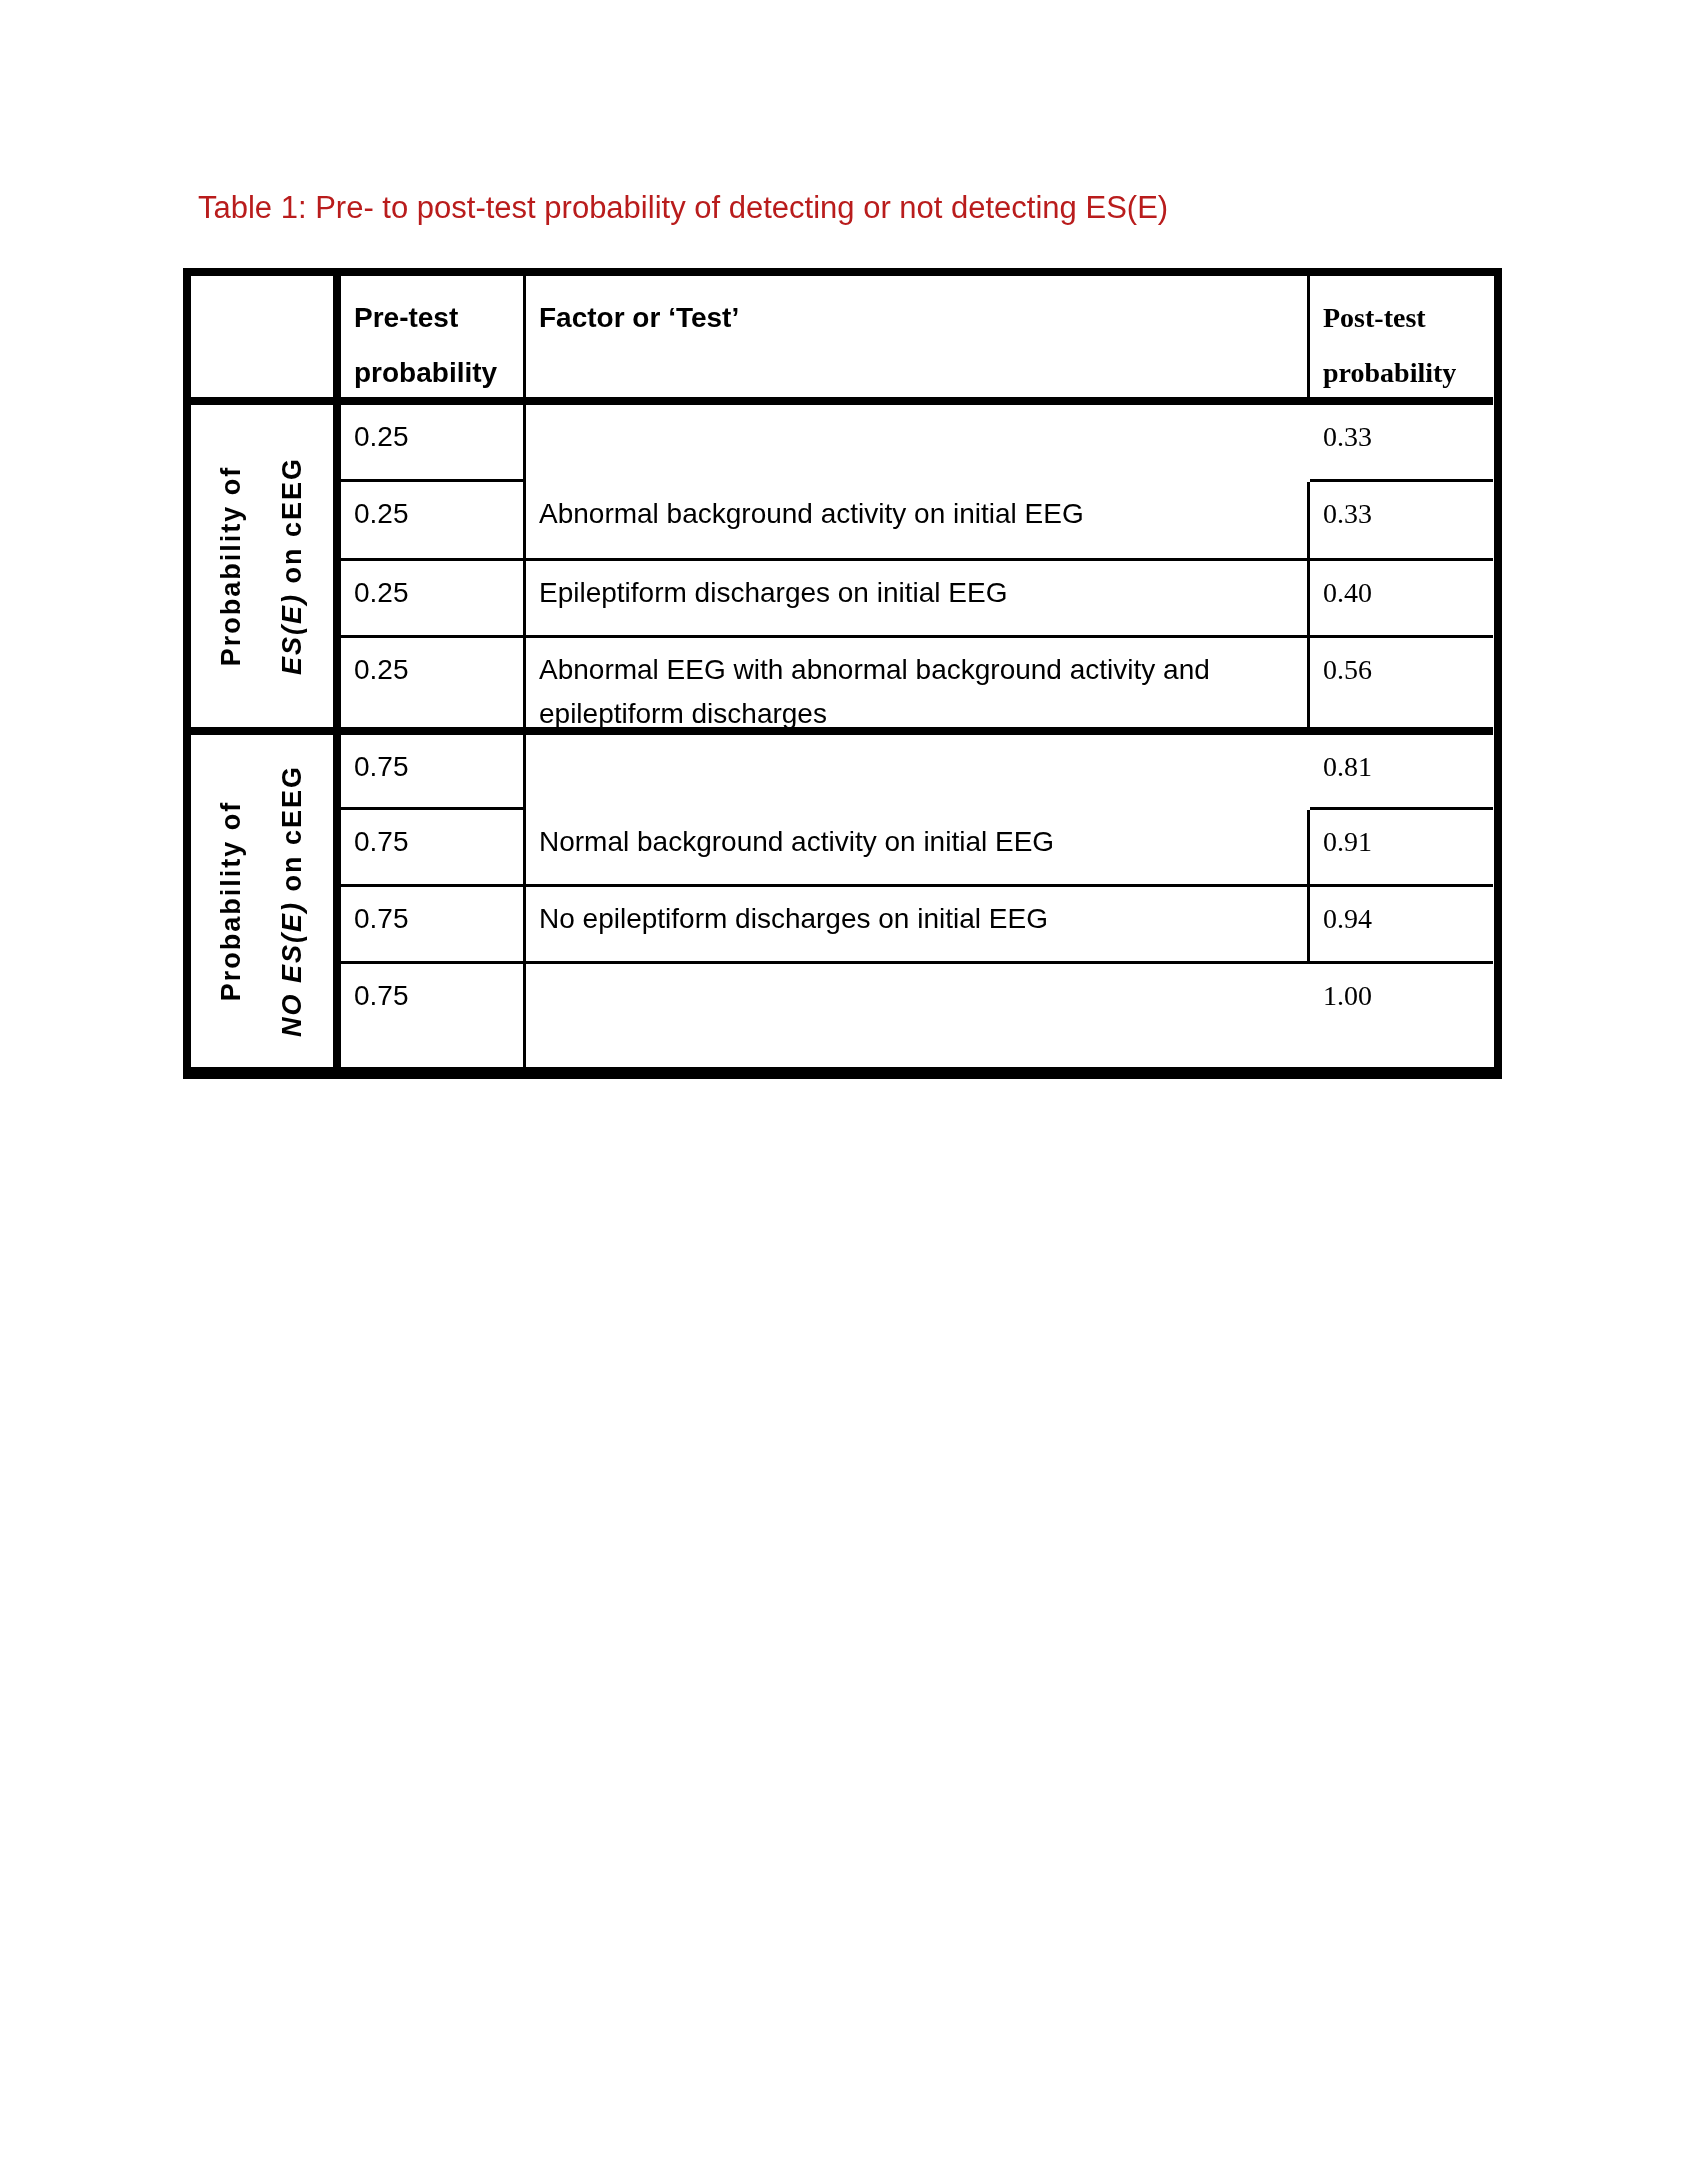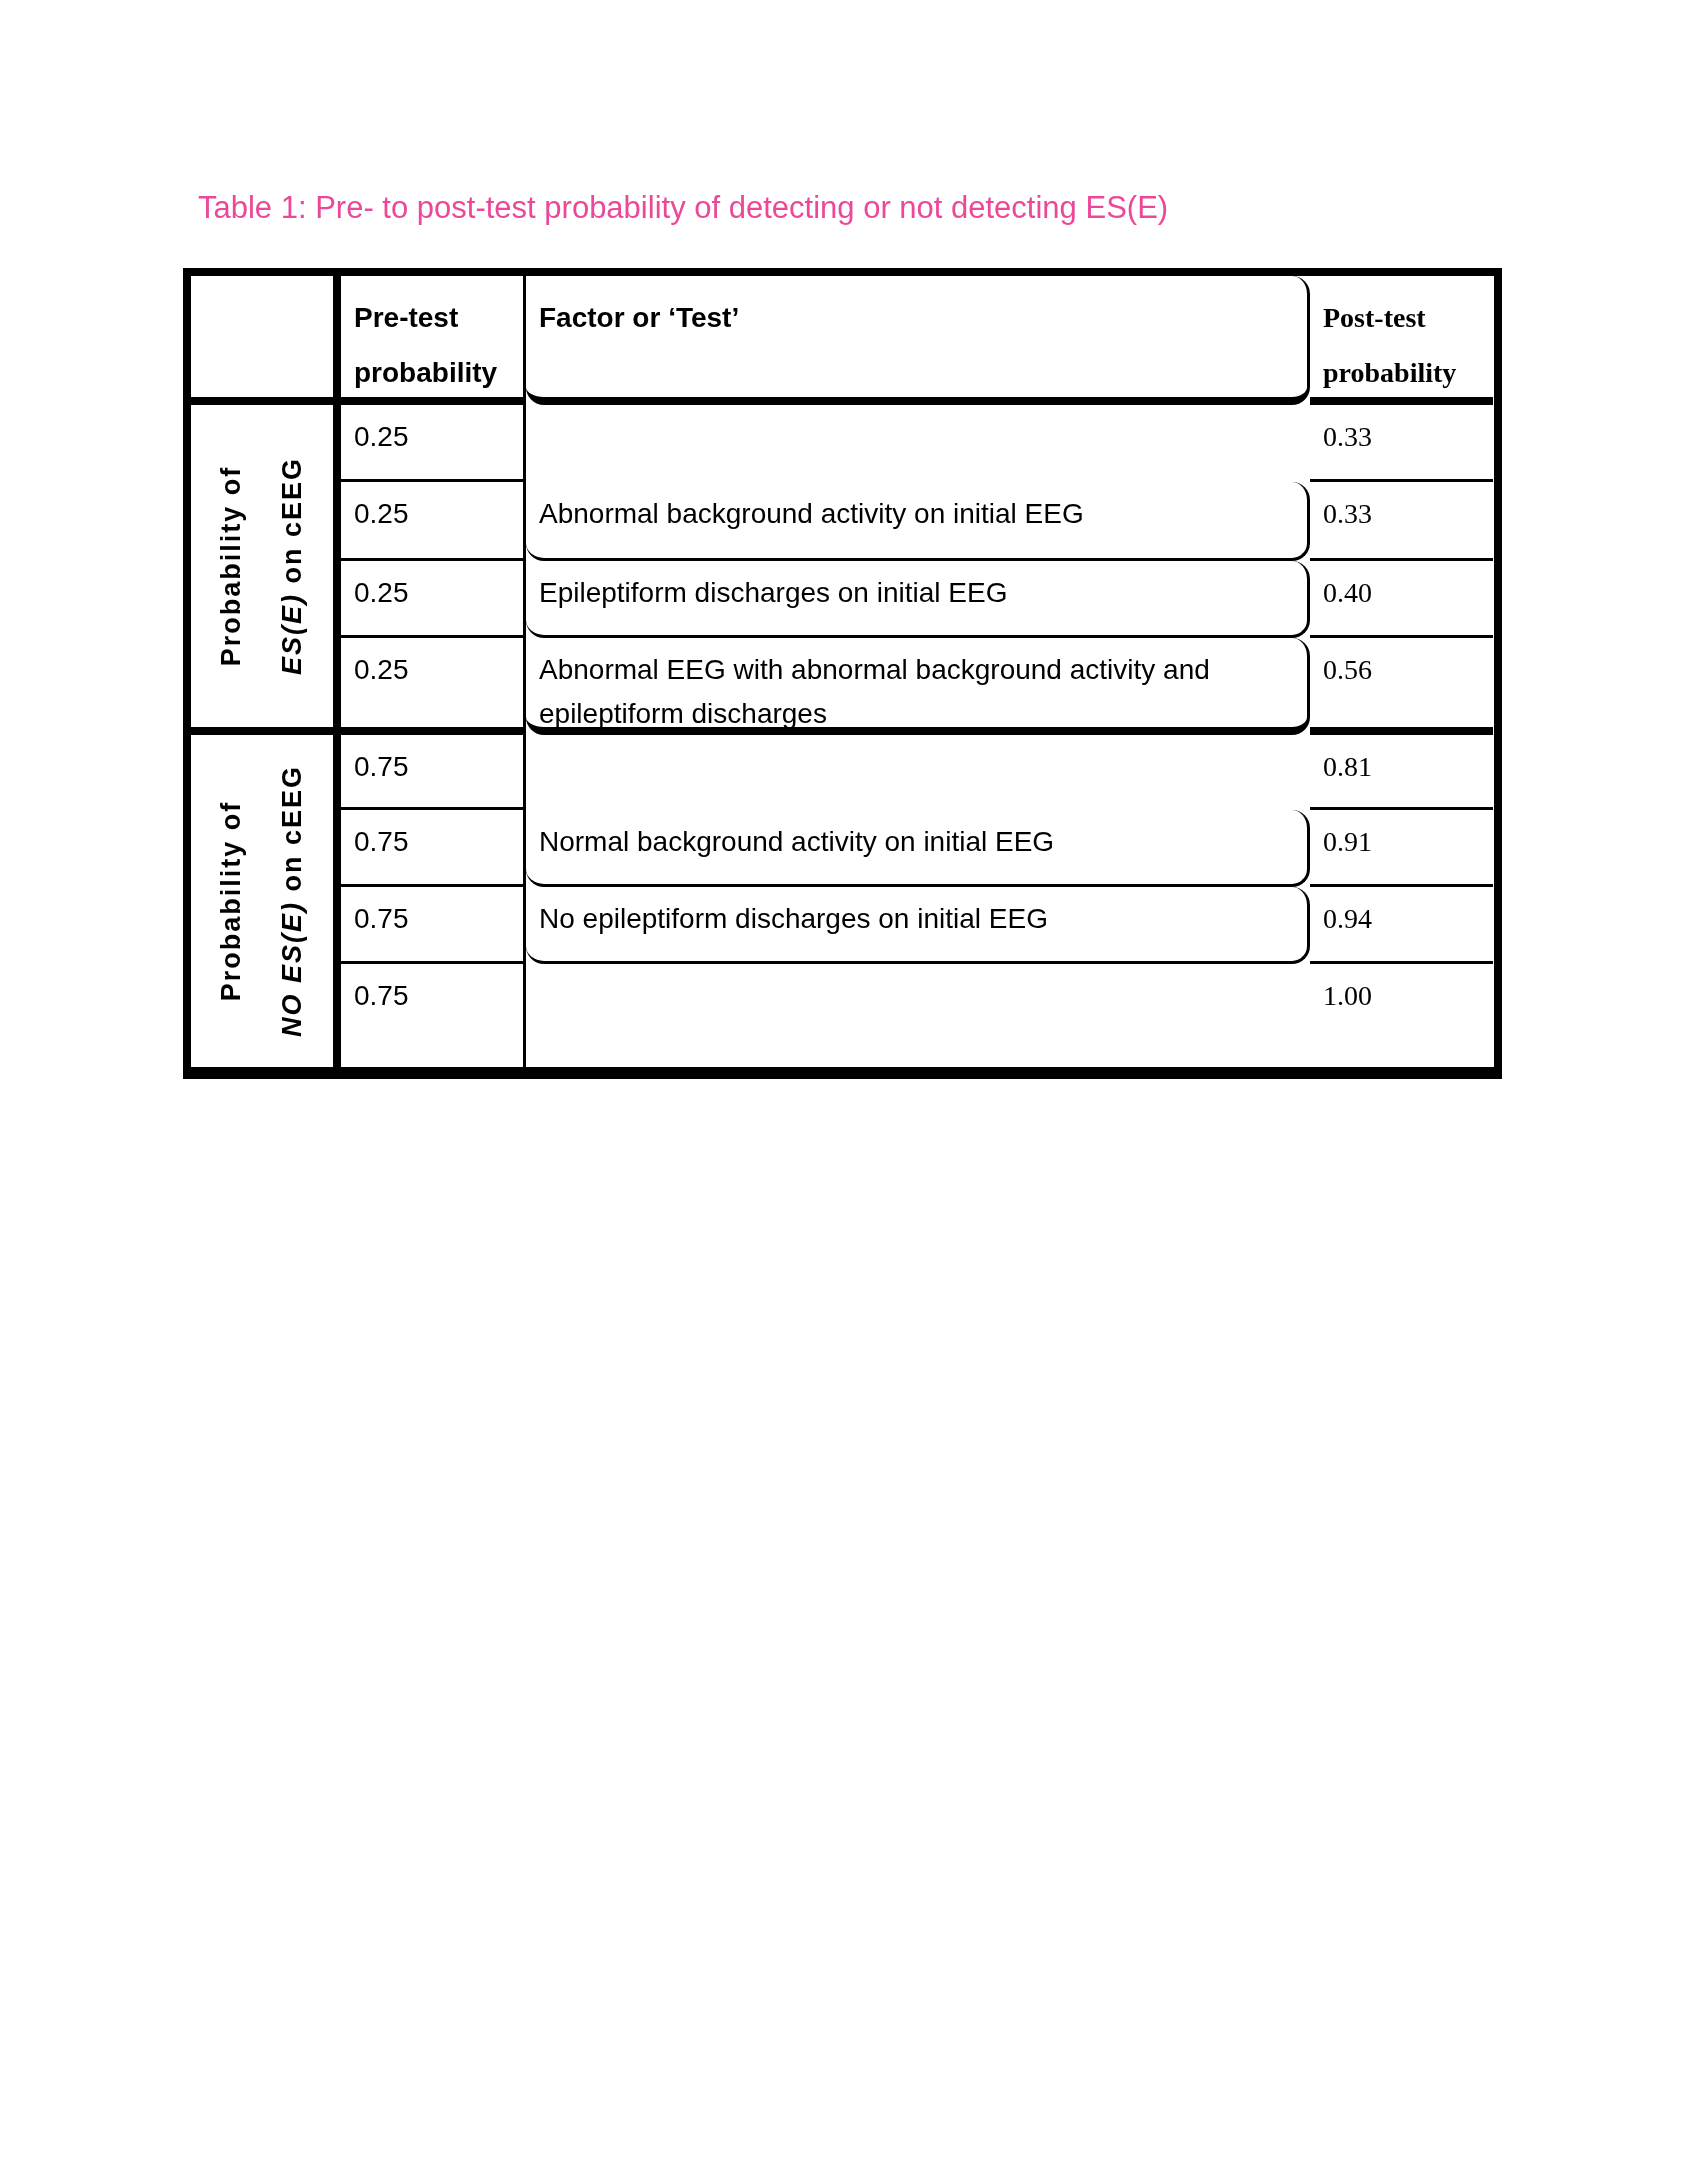--- a/index.html
+++ b/index.html
@@ -7,21 +7,21 @@
   body {
     width: 1683px; height: 2178px;
     position: relative;
     font-family: "Liberation Sans", sans-serif;
     color: #000;
   }
   .caption {
     position: absolute;
     left: 198px; top: 190px;
     font-size: 31px;
-    color: #ec4899;
+    color: #b91c1c;
     white-space: nowrap;
   }
   .ptable {
     position: absolute;
     left: 183px; top: 268px;
     width: 1319px;
     border: 8px solid #000;
     border-bottom-width: 12px;
     display: grid;
     grid-template-columns: 150px 185px 784px 183px;
@@ -57,21 +57,21 @@
     font-size: 27px;
     letter-spacing: 2px;
     line-height: 61px;
   }
   .rot .em { font-style: italic; }
   
   .r1 { grid-row: 1; } .r2 { grid-row: 2; } .r3 { grid-row: 3; }
   .r4 { grid-row: 4; } .r5 { grid-row: 5; } .r6 { grid-row: 6; }
   .r7 { grid-row: 7; } .r8 { grid-row: 8; } .r9 { grid-row: 9; }
   .c1 { grid-column: 1; } .c2 { grid-column: 2; }
-  .c3 { grid-column: 3; border-radius: 18px; } .c4 { grid-column: 4; }
+  .c3 { grid-column: 3; } .c4 { grid-column: 4; }
   .spanG1 { grid-row: 2 / 6; grid-column: 1; }
   .spanG2 { grid-row: 6 / 10; grid-column: 1; }
 </style>
 </head>
 <body>
 
 <div>
 
   <div class="caption">Table 1: Pre- to post-test probability of detecting or not detecting ES(E)</div>
 

